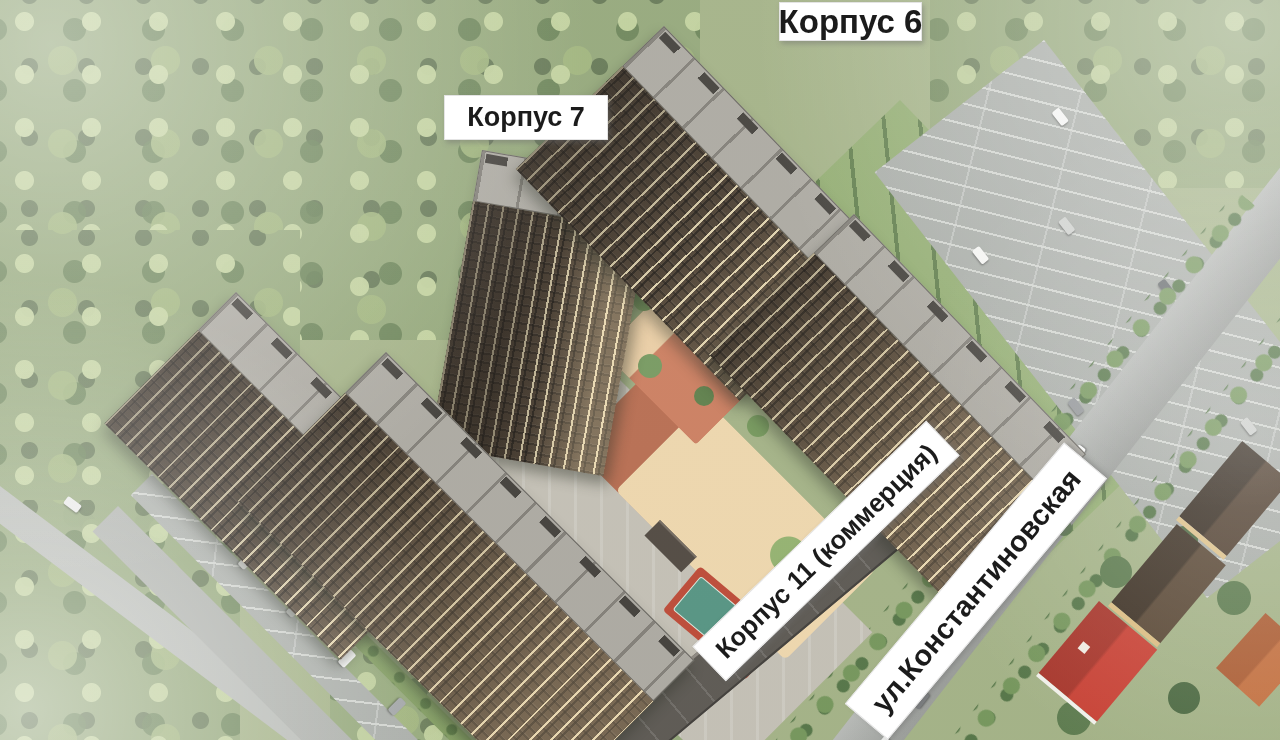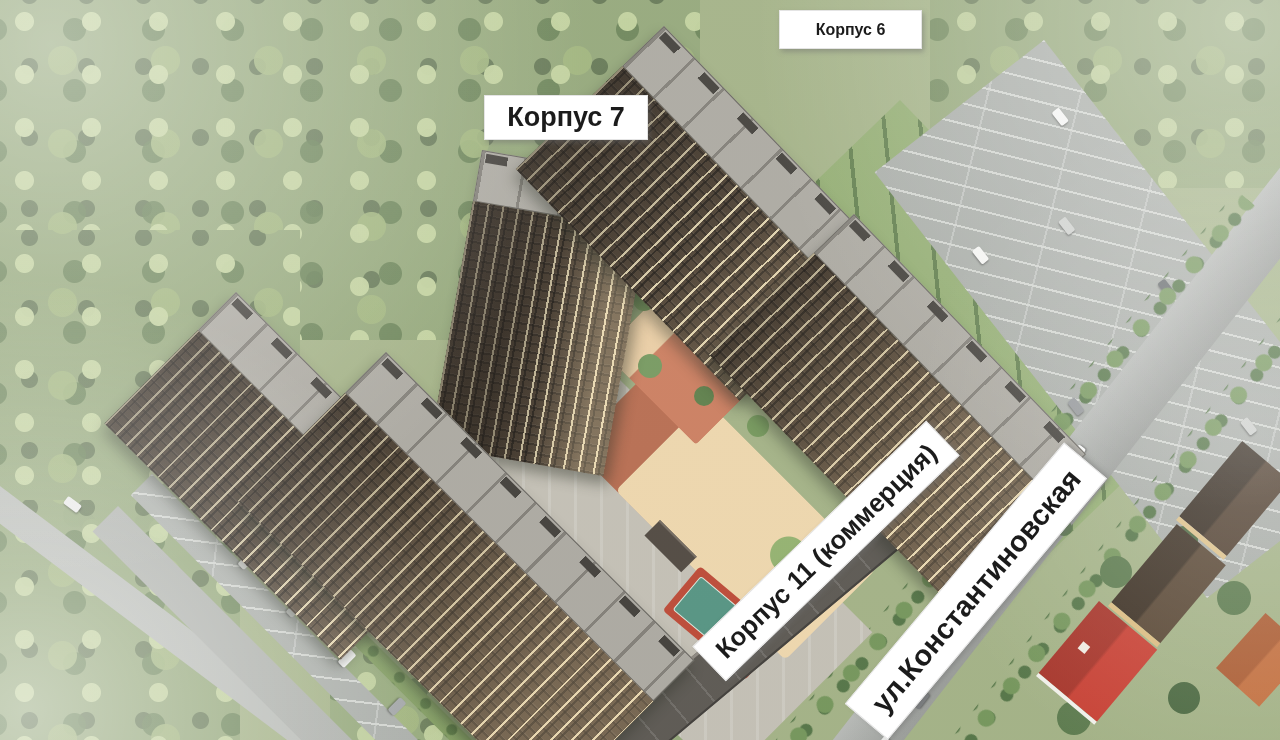--- a/index.html
+++ b/index.html
@@ -185,25 +185,25 @@
   </div>
 
   <div class="abs fog" style="inset:0;
        background:
          radial-gradient(circle at 4% 6%, rgba(255,255,255,.42), rgba(255,255,255,0) 38%),
          radial-gradient(circle at 2% 96%, rgba(255,255,255,.5), rgba(255,255,255,0) 30%),
          radial-gradient(circle at 97% 3%, rgba(255,255,255,.38), rgba(255,255,255,0) 34%),
          radial-gradient(circle at 98% 60%, rgba(255,255,255,.22), rgba(255,255,255,0) 26%),
          linear-gradient(rgba(246,249,246,.10), rgba(246,249,246,.06));"></div>
 
-  <div class="label" style="left:779px;top:10px;width:141px;height:37px;font-size:16px;">
+  <div class="label" style="left:779px;top:2px;width:141px;height:37px;font-size:33px;">
       <span>Корпус 6</span>
     </div>
 
-  <div class="label" style="left:444px;top:95px;width:162px;height:43px;font-size:27px;margin-left:40px;">
+  <div class="label" style="left:444px;top:95px;width:162px;height:43px;font-size:27px;">
       <span>Корпус 7</span>
     </div>
 
 
   <div class="label label-rot" style="--a:-44deg;left:826px;top:551px;height:46px;padding:0 14px;font-size:26px;">
       <span>Корпус 11 (коммерция)</span>
     </div>
 
   <div class="label label-rot" style="--a:-50deg;left:976px;top:591px;height:54px;padding:0 16px;font-size:29px;">
       <span>ул.Константиновская</span>

